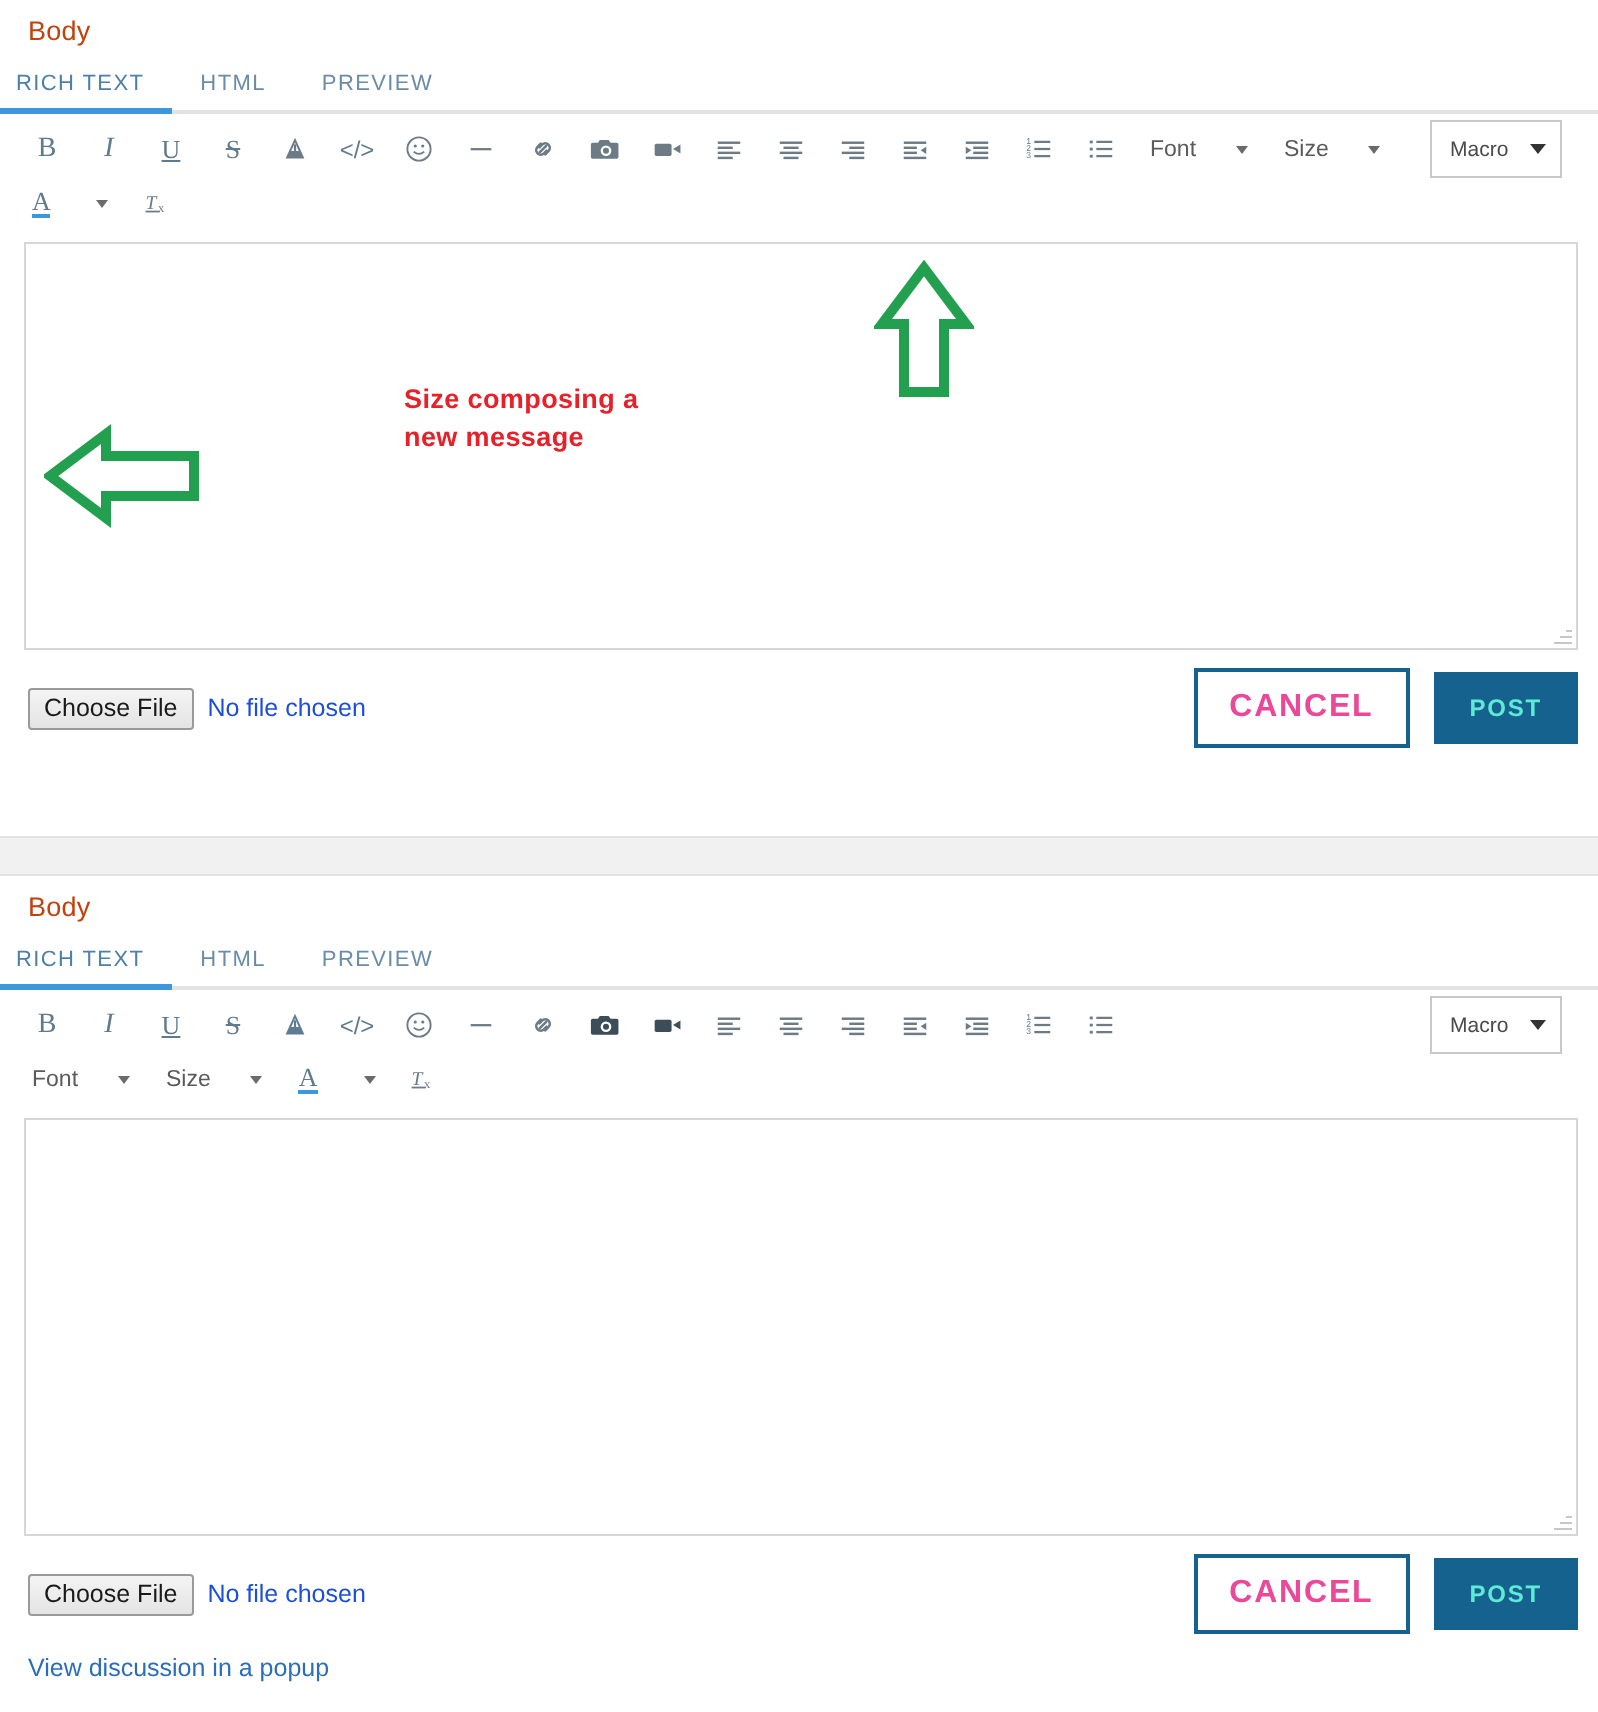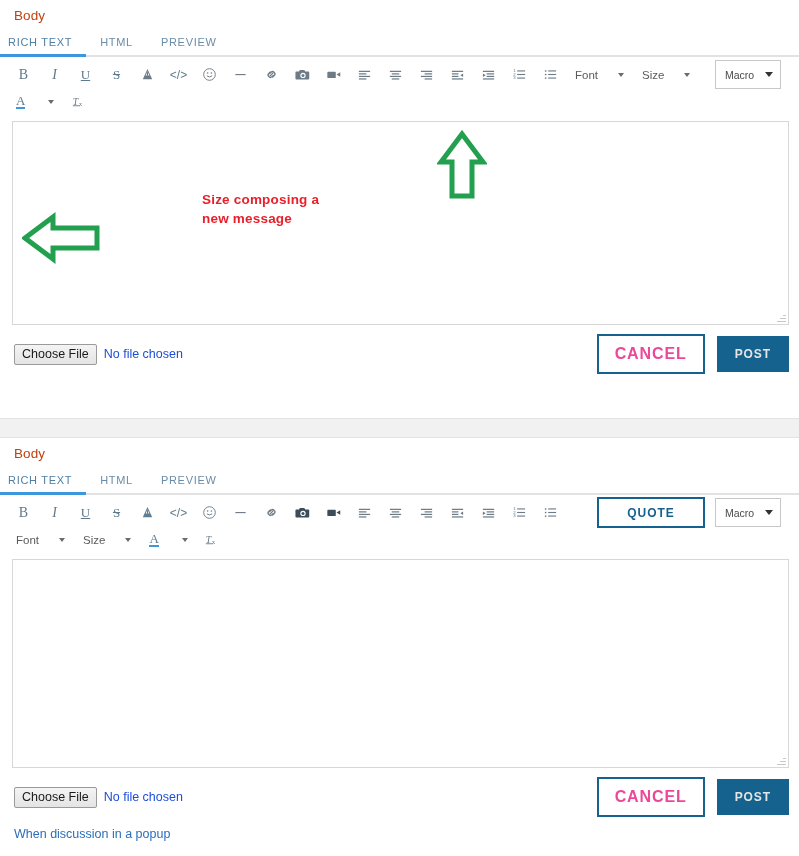--- a/index.html
+++ b/index.html
@@ -158,21 +158,21 @@
     font-size: 16px;
     letter-spacing: .9px;
     font-weight:600;
     padding: 9px 16px;
     cursor:pointer;
     margin-right: 12px;
   }
   .post-btn {
     border:2px solid #15628f;
     background:#15628f;
-    color:#e5e5e5;
+    color:#5eead4;
     font-size: 12px;
     letter-spacing: .9px;
     font-weight:600;
     padding: 9px 16px;
     cursor:pointer;
   }
 
   .bottom-link {
     font-size: 12.5px;
     color:#2a6ebb;
@@ -539,21 +539,20 @@
                 <rect x="5.5" y="3.6" width="8.5" height="1.2"></rect>
                 <rect x="5.5" y="7.4" width="8.5" height="1.2"></rect>
                 <rect x="5.5" y="11.2" width="8.5" height="1.2"></rect>
                 <rect x="2" y="3.5" width="1.6" height="1.5"></rect>
                 <rect x="2" y="7.3" width="1.6" height="1.5"></rect>
                 <rect x="2" y="11.1" width="1.6" height="1.5"></rect>
               </g>
             </svg>
         </div>
         <div class="spacer"></div>
-        <div class="quote-btn">QUOTE</div>
         <div class="macro-select" style="margin-right:10px;">
           <span class="macro-label">Macro</span>
           <span class="caret"></span>
         </div>
       </div>
 
       <div class="tb-row">
         <div class="tb-text" style="padding-left:8px;">
           <span>Font</span>
           <span class="caret"></span>
@@ -590,17 +589,17 @@
     <div class="footer">
       <div class="file-input">
         <span class="choose-file">Choose File</span>
         <span class="no-file">No file chosen</span>
       </div>
       <div class="spacer"></div>
       <div class="cancel-btn">CANCEL</div>
       <div class="post-btn">POST</div>
     </div>
 
-    <a class="bottom-link">When discussion in a popup</a>
+    <a class="bottom-link">View discussion in a popup</a>
 
   </div>
 
 </div>
 
 </body></html>

